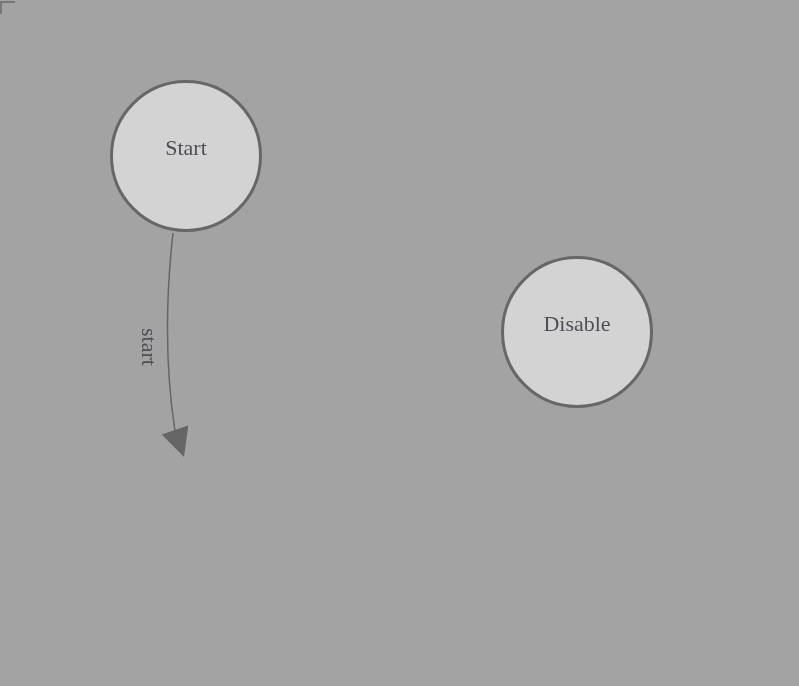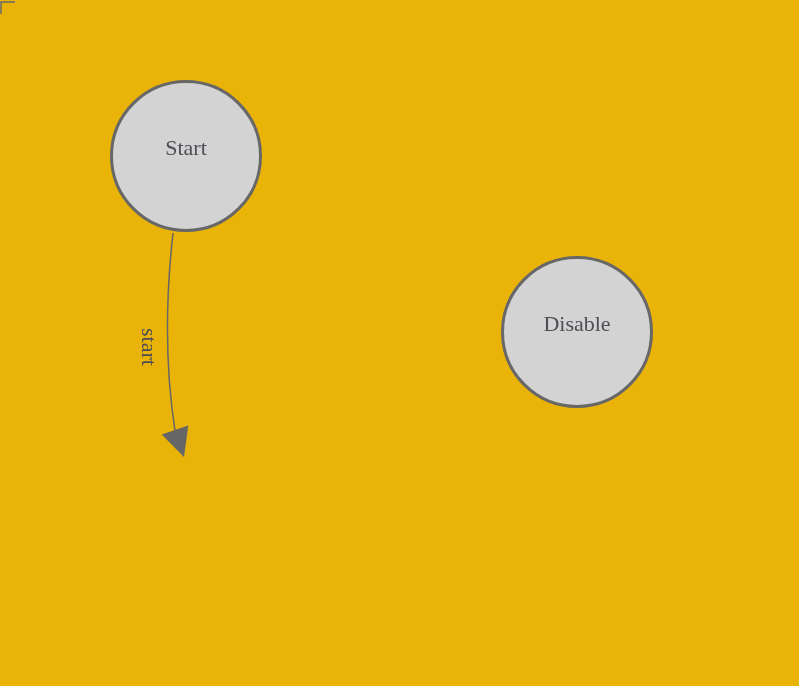--- a/index.html
+++ b/index.html
@@ -4,21 +4,21 @@
 <style>
   html, body {
     margin: 0;
     padding: 0;
     background: #ffffff;
   }
   .canvas {
     position: relative;
     width: 799px;
     height: 686px;
-    background: #eab308;
+    background: #a3a3a3;
     overflow: hidden;
     font-family: "Liberation Serif", "DejaVu Serif", serif;
   }
   .edge-layer {
     position: absolute;
     left: 0;
     top: 0;
     width: 799px;
     height: 686px;
   }

